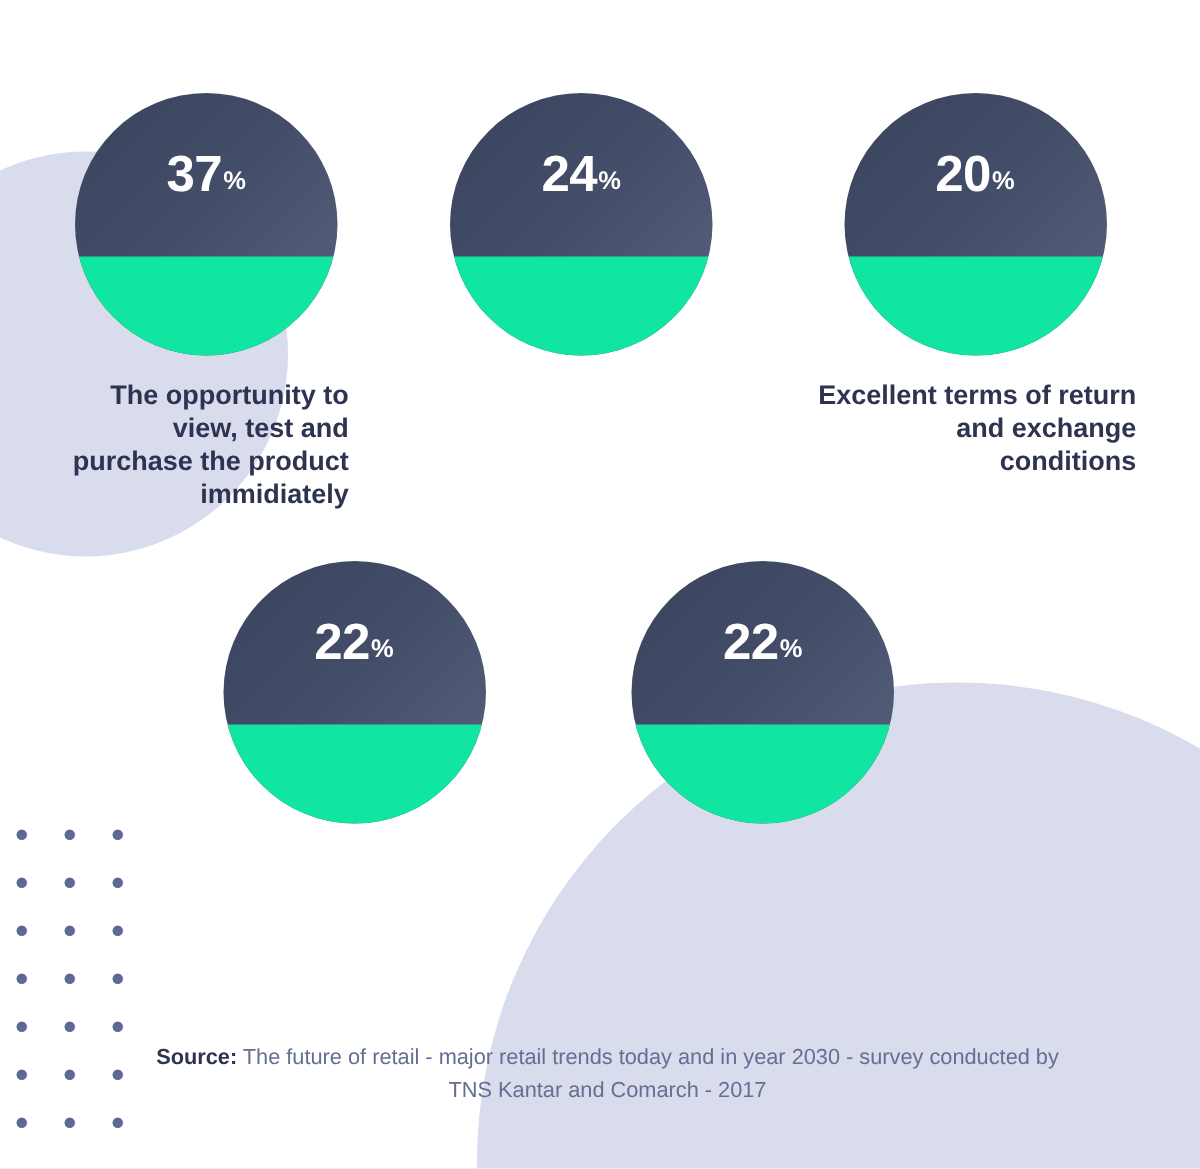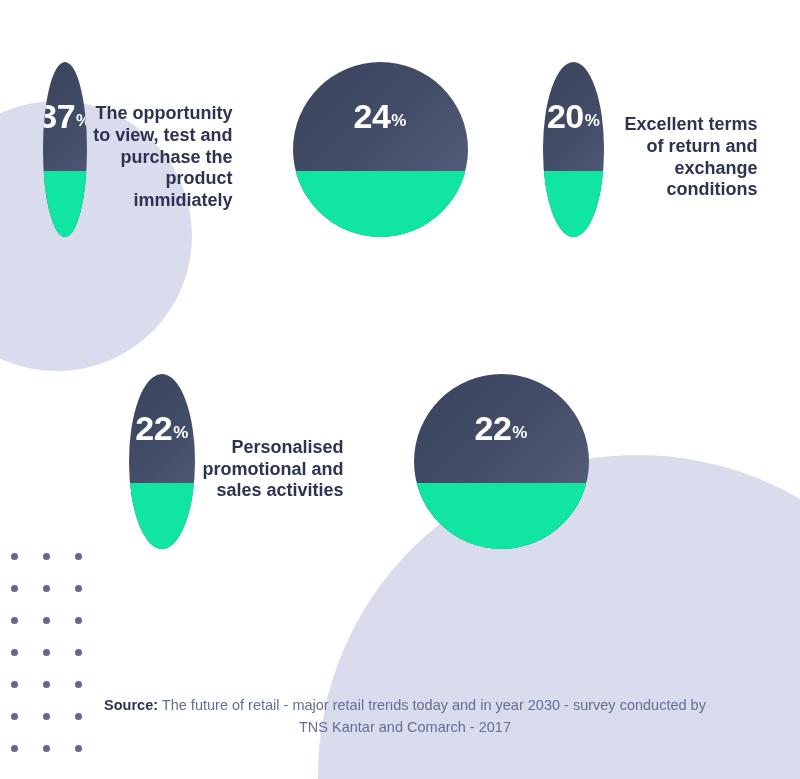--- a/index.html
+++ b/index.html
@@ -80,21 +80,21 @@
   .row-bottom {
     left: 0;
     top: 374px;
     width: 732px;
     gap: 70px;
   }
 
   .stat {
     width: 190px;
     display: flex;
-    flex-direction: row;
+    flex-direction: column;
     align-items: center;
   }
   .stat-wide {
     width: 215px;
   }
 
   .pie {
     position: relative;
     width: 175px;
     height: 175px;
@@ -239,21 +239,20 @@
     <div class="row row-bottom">
 
       <div class="stat stat-wide">
         <div class="pie">
           <div class="fill"></div>
           <div class="value">
             <span class="num">22</span>
               <span class="pct">%</span>
           </div>
         </div>
-        <div class="stat-label">Personalised promotional and sales activities</div>
       </div>
 
       <div class="stat">
         <div class="pie">
           <div class="fill"></div>
           <div class="value">
             <span class="num">22</span>
               <span class="pct">%</span>
           </div>
         </div>

